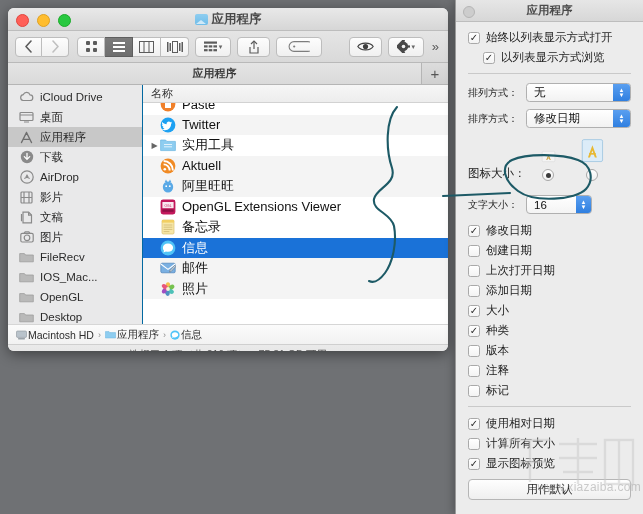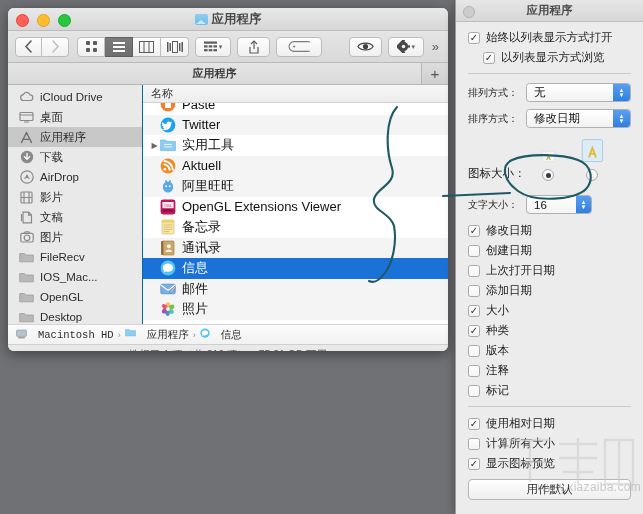--- a/index.html
+++ b/index.html
@@ -118,21 +118,21 @@
   .disc{width:11px;font-size:8px;color:#666;flex-shrink:0;text-align:center;}
   .ficon{width:16px;height:16px;margin-right:6px;flex-shrink:0;border-radius:3px;display:block;}
   .fname{white-space:nowrap;overflow:hidden;text-overflow:ellipsis;}
   
   .pathbar{
     height:19px;background:linear-gradient(#fbfbfb,#f2f2f2);
     border-top:1px solid #d6d6d6;display:flex;align-items:center;
     font-size:10.5px;color:#2e2e2e;padding-left:8px;gap:4px;
   }
   .pathsep{color:#8b8b8b;font-size:9px;}
-  .pitem{display:flex;align-items:flex-start;gap:11px;font-family:Liberation Mono, monospace;}
+  .pitem{display:flex;align-items:center;gap:1px;}
   .statusbar{
     height:20px;background:linear-gradient(#eaeaea,#e0e0e0);
     border-top:1px solid #cfcfcf;display:flex;align-items:center;justify-content:center;
     font-size:10.5px;color:#555;
   }
   
   #view-options{
     position:absolute;left:455px;top:0;width:188px;height:514px;
     background:#ececec;border-left:1px solid #9a9a9a;
     box-shadow:-2px 0 8px rgba(0,0,0,.25);
@@ -537,30 +537,20 @@
             <span class="disc"></span>
             <svg class="ficon" viewBox="0 0 16 16">
               <rect x="2" y="1" width="12" height="14" rx="1.2" fill="#f7e7a8" stroke="#d8c071" stroke-width="0.7"></rect>
               <rect x="2" y="1" width="12" height="2.6" fill="#f2cf63"></rect>
               <g stroke="#c9b06a" stroke-width="0.7">
                 <path d="M3.6 6 L12.4 6 M3.6 8.2 L12.4 8.2 M3.6 10.4 L12.4 10.4 M3.6 12.6 L9.4 12.6"></path>
               </g>
             </svg>
             <span class="fname">备忘录</span>
           </div>
-          <div class="frow alt">
-            <span class="disc"></span>
-            <svg class="ficon" viewBox="0 0 16 16">
-              <rect x="2.4" y="1" width="11.6" height="14" rx="1" fill="#cda76a" stroke="#a8853f" stroke-width="0.7"></rect>
-              <rect x="1.1" y="1" width="2.2" height="14" rx="0.8" fill="#8a6a33"></rect>
-              <circle cx="8.8" cy="6.2" r="2" fill="#fff8ee"></circle>
-              <path d="M5.4 12 A3.6 3.6 0 0 1 12.2 12 Z" fill="#fff8ee"></path>
-            </svg>
-            <span class="fname">通讯录</span>
-          </div>
           <div class="frow sel">
             <span class="disc"></span>
             <svg class="ficon" viewBox="0 0 16 16">
               <circle cx="8" cy="8" r="7.4" fill="#4fc3f7"></circle>
               <path d="M8 3.6 c3 0 5.1 1.8 5.1 4.1 0 2.3-2.1 4.1-5.1 4.1 -.7 0-1.4-.1-2-.3 L3.4 12.6 l.6-1.9 C3.3 10 2.9 9 2.9 7.7 2.9 5.4 5 3.6 8 3.6 Z" fill="#fff"></path>
             </svg>
             <span class="fname">信息</span>
           </div>
           <div class="frow alt">
             <span class="disc"></span>

